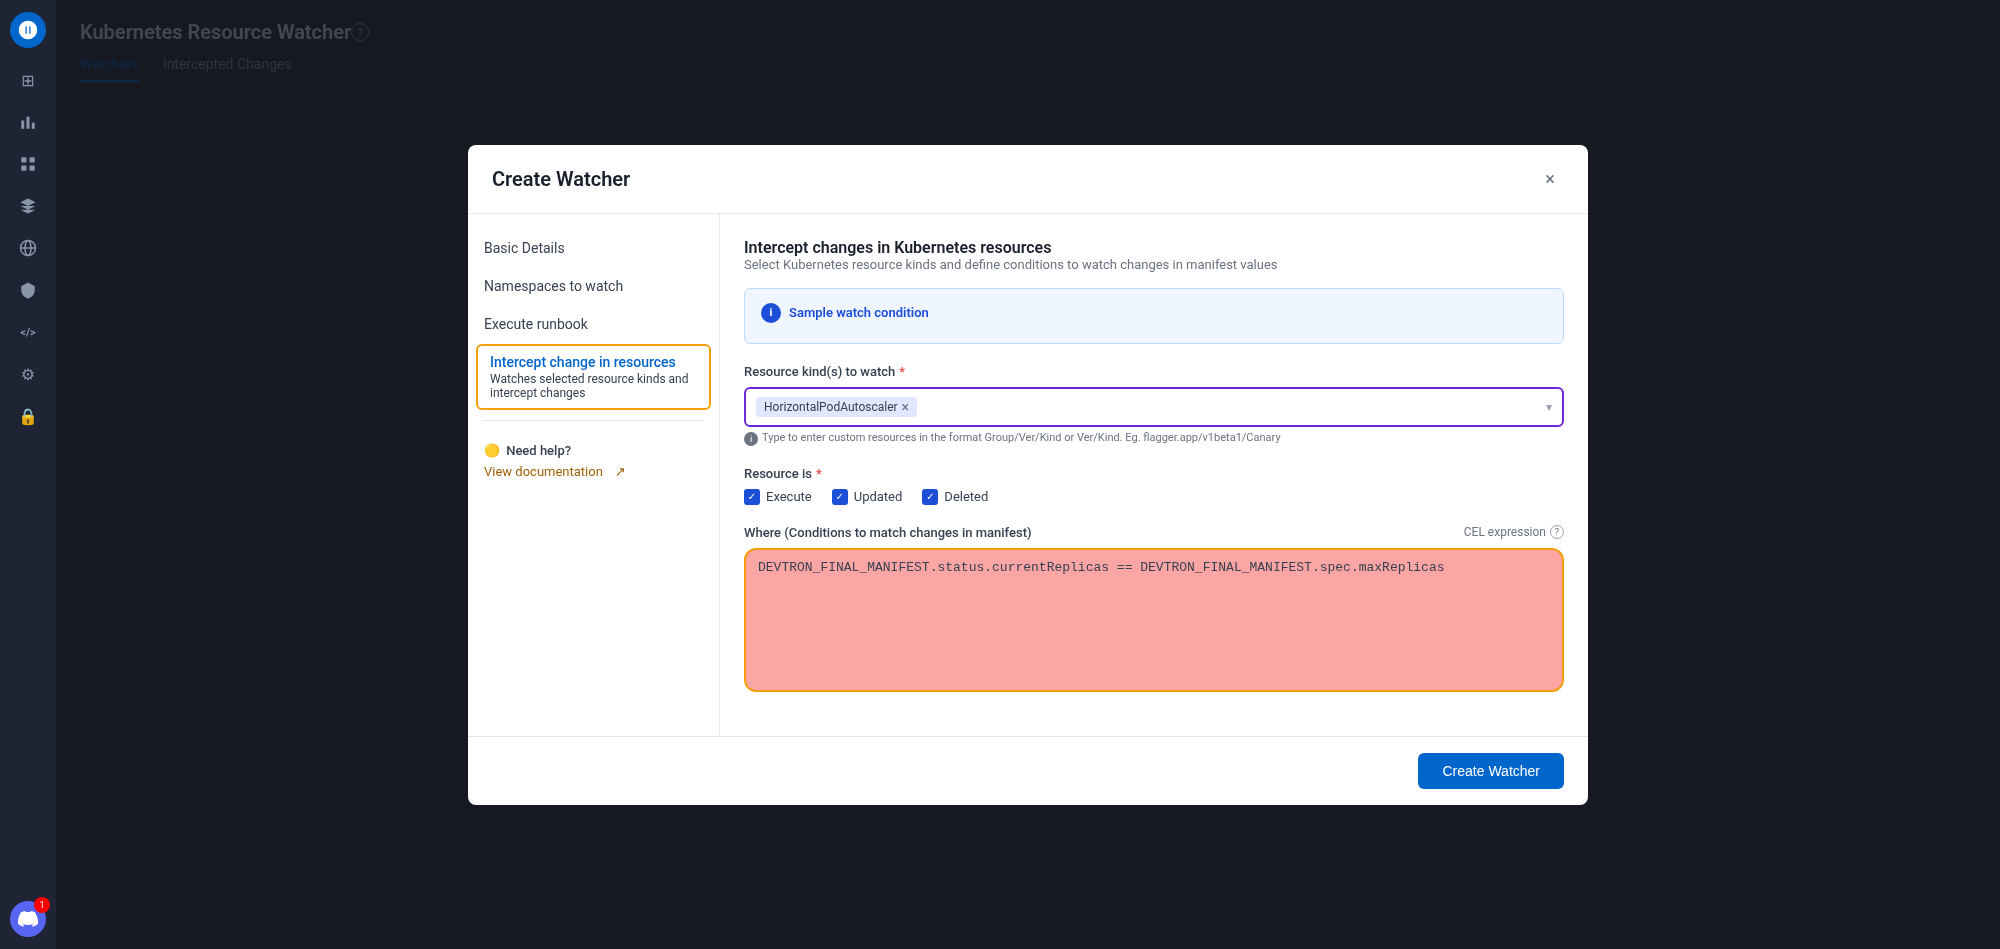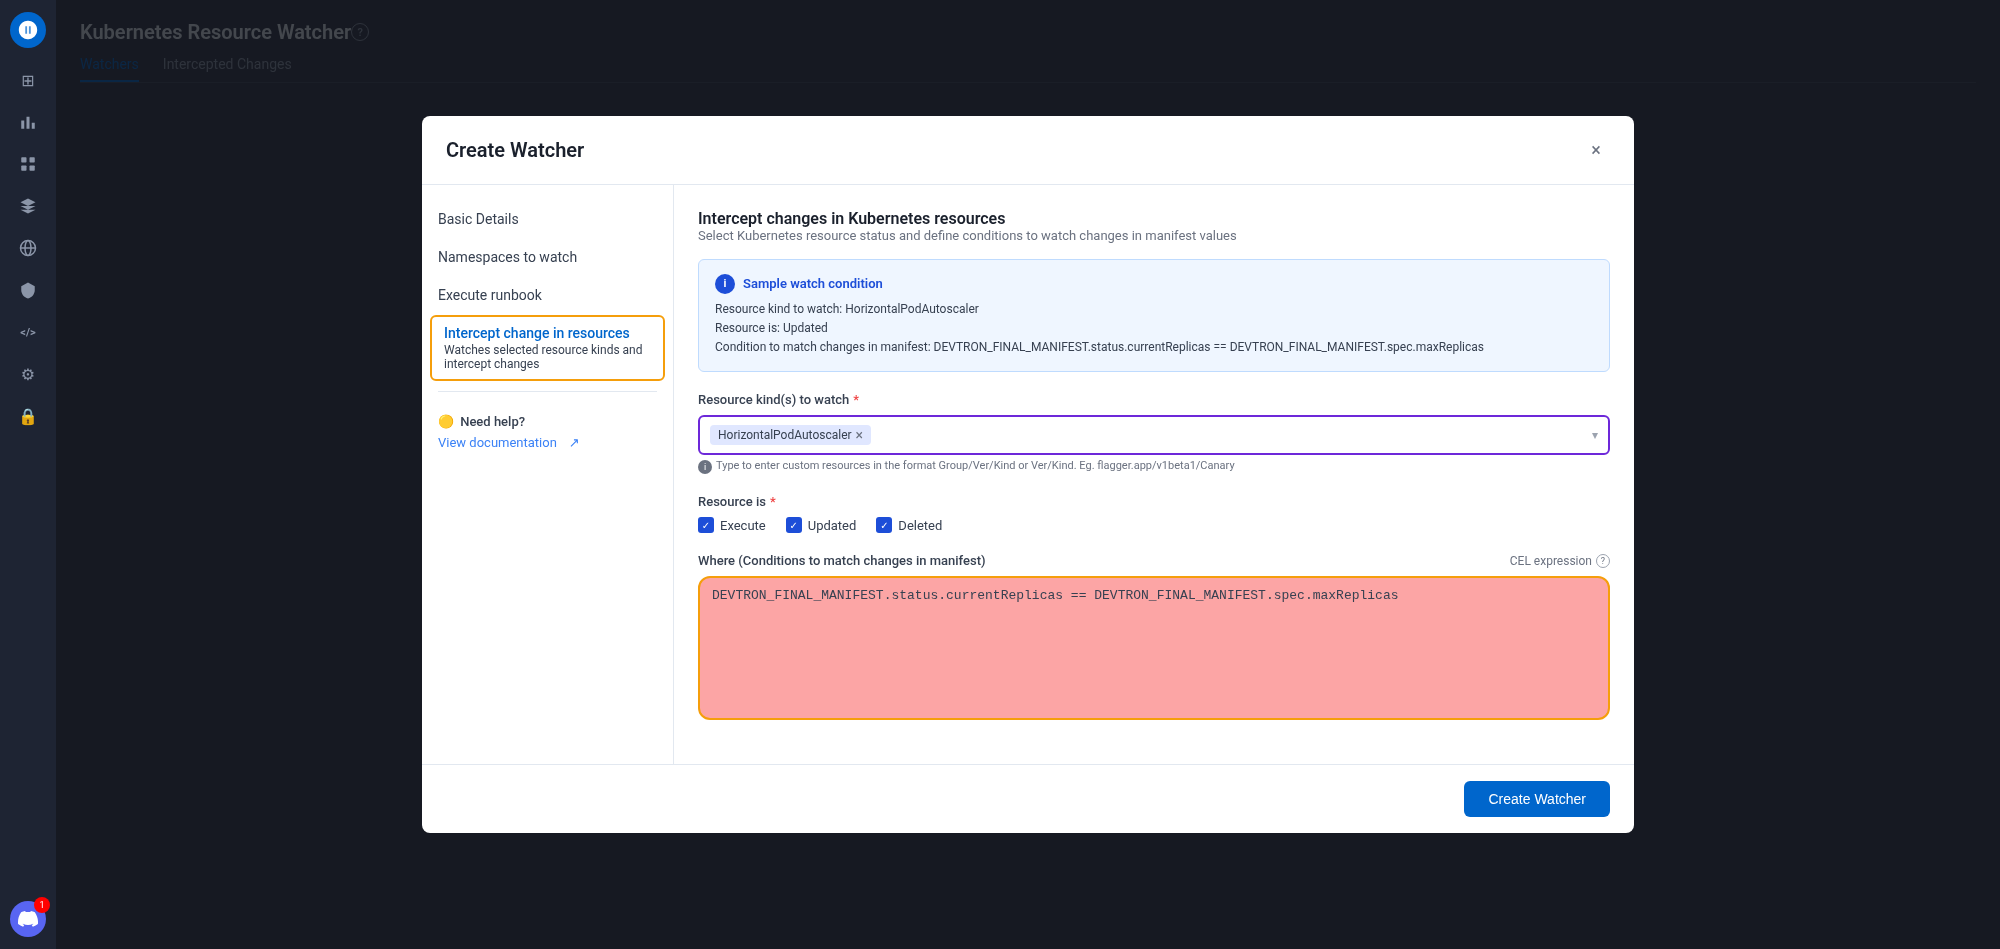--- a/index.html
+++ b/index.html
@@ -128,21 +128,21 @@
       display: flex;
       align-items: center;
       justify-content: center;
       z-index: 100;
     }
 
     
     .modal {
       background: #ffffff;
       border-radius: 8px;
-      width: 1212px;
+      width: 1120px;
       max-height: 900px;
       display: flex;
       flex-direction: column;
       position: relative;
       overflow: hidden;
     }
 
     
     .modal-header {
       display: flex;
@@ -219,21 +219,21 @@
     }
     .nav-help-title {
       font-size: 13px;
       font-weight: 500;
       color: #374151;
       display: flex;
       align-items: center;
       gap: 6px;
     }
     .nav-help-link {
-      color: #3b82f6;
+      color: #a16207;
       font-size: 13px;
       cursor: pointer;
       display: flex;
       align-items: flex-start;
       gap: 12px;
       margin-top: 6px;
     }
 
     
     .modal-content {
@@ -551,31 +551,26 @@
             </div>
             <div class="nav-help-link">
               <span>View documentation</span>
               <span>↗</span>
             </div>
           </div>
         </div>
 
         <div class="modal-content">
           <div class="content-title">Intercept changes in Kubernetes resources</div>
-          <div class="content-subtitle">Select Kubernetes resource status and define conditions to watch changes in manifest values</div>
+          <div class="content-subtitle">Select Kubernetes resource kinds and define conditions to watch changes in manifest values</div>
 
           <div class="info-box">
             <div class="info-box-title">
               <div class="info-icon">i</div>
               <span>Sample watch condition</span>
-            </div>
-            <div class="info-box-text">
-              <div>Resource kind to watch: HorizontalPodAutoscaler</div>
-              <div>Resource is: Updated</div>
-              <div>Condition to match changes in manifest: DEVTRON_FINAL_MANIFEST.status.currentReplicas == DEVTRON_FINAL_MANIFEST.spec.maxReplicas</div>
             </div>
           </div>
 
           <div class="field-section">
             <div class="field-label">
               <span>Resource kind(s) to watch</span>
               <span class="required">*</span>
             </div>
             <div class="tag-input">
               <div class="tag">

